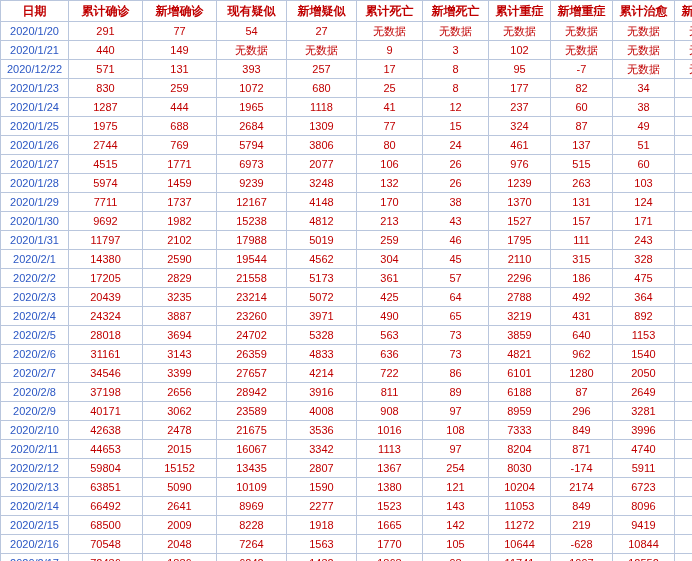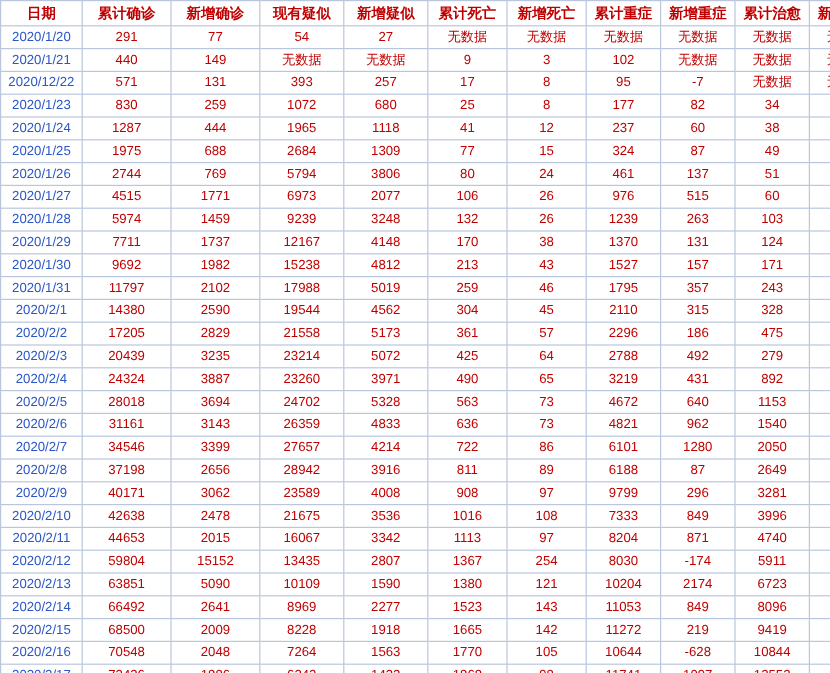--- a/index.html
+++ b/index.html
@@ -229,21 +229,21 @@
         </tr>
         <tr>
           <td class="date">2020/1/31</td>
           <td class="num">11797</td>
           <td class="num">2102</td>
           <td class="num">17988</td>
           <td class="num">5019</td>
           <td class="num">259</td>
           <td class="num">46</td>
           <td class="num">1795</td>
-          <td class="num">357</td>
+          <td class="num">111</td>
           <td class="num">243</td>
           <td class="num">72</td>
         </tr>
         <tr>
           <td class="date">2020/2/1</td>
           <td class="num">14380</td>
           <td class="num">2590</td>
           <td class="num">19544</td>
           <td class="num">4562</td>
           <td class="num">304</td>
@@ -269,21 +269,21 @@
         <tr>
           <td class="date">2020/2/3</td>
           <td class="num">20439</td>
           <td class="num">3235</td>
           <td class="num">23214</td>
           <td class="num">5072</td>
           <td class="num">425</td>
           <td class="num">64</td>
           <td class="num">2788</td>
           <td class="num">492</td>
-          <td class="num">279</td>
+          <td class="num">364</td>
           <td class="num">157</td>
         </tr>
         <tr>
           <td class="date">2020/2/4</td>
           <td class="num">24324</td>
           <td class="num">3887</td>
           <td class="num">23260</td>
           <td class="num">3971</td>
           <td class="num">490</td>
           <td class="num">65</td>
@@ -293,21 +293,21 @@
           <td class="num">262</td>
         </tr>
         <tr>
           <td class="date">2020/2/5</td>
           <td class="num">28018</td>
           <td class="num">3694</td>
           <td class="num">24702</td>
           <td class="num">5328</td>
           <td class="num">563</td>
           <td class="num">73</td>
-          <td class="num">4672</td>
+          <td class="num">3859</td>
           <td class="num">640</td>
           <td class="num">1153</td>
           <td class="num">261</td>
         </tr>
         <tr>
           <td class="date">2020/2/6</td>
           <td class="num">31161</td>
           <td class="num">3143</td>
           <td class="num">26359</td>
           <td class="num">4833</td>
@@ -345,21 +345,21 @@
           <td class="num">600</td>
         </tr>
         <tr>
           <td class="date">2020/2/9</td>
           <td class="num">40171</td>
           <td class="num">3062</td>
           <td class="num">23589</td>
           <td class="num">4008</td>
           <td class="num">908</td>
           <td class="num">97</td>
-          <td class="num">9799</td>
+          <td class="num">8959</td>
           <td class="num">296</td>
           <td class="num">3281</td>
           <td class="num">632</td>
         </tr>
         <tr>
           <td class="date">2020/2/10</td>
           <td class="num">42638</td>
           <td class="num">2478</td>
           <td class="num">21675</td>
           <td class="num">3536</td>

